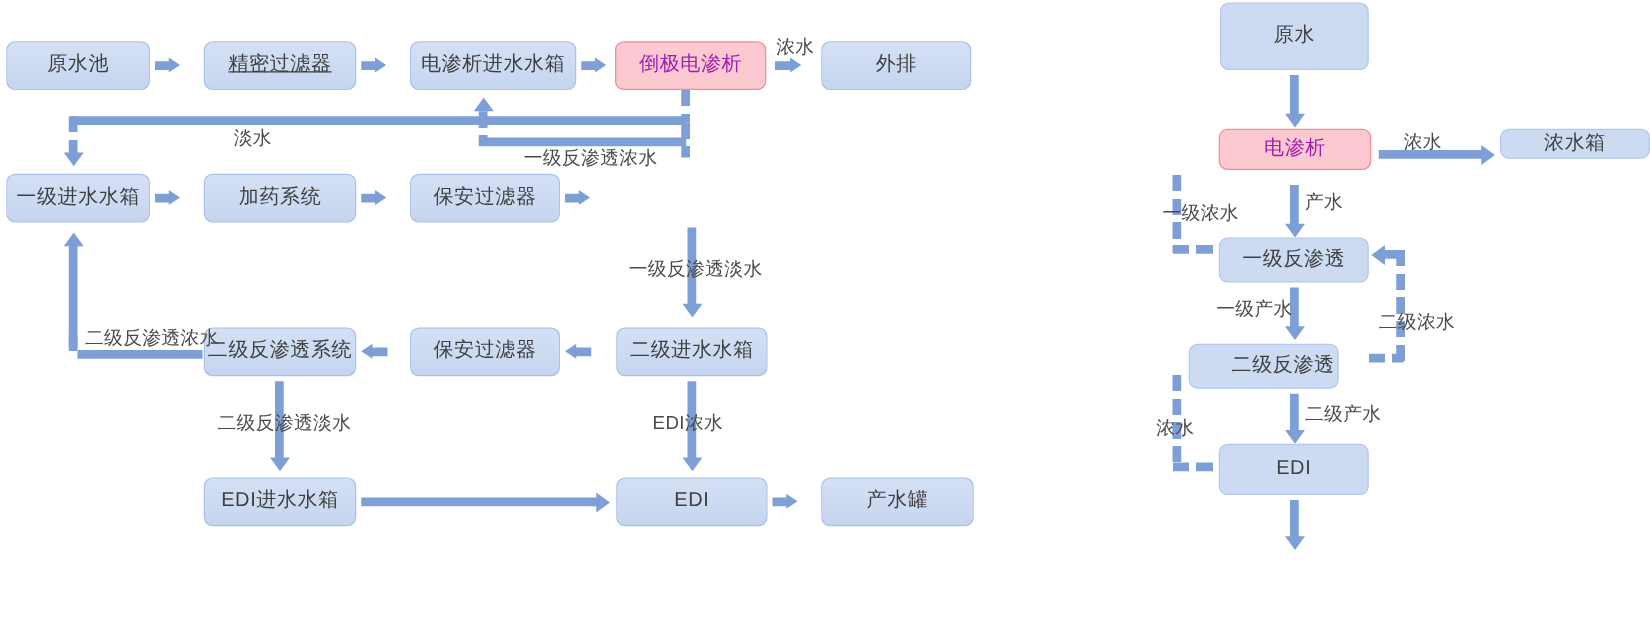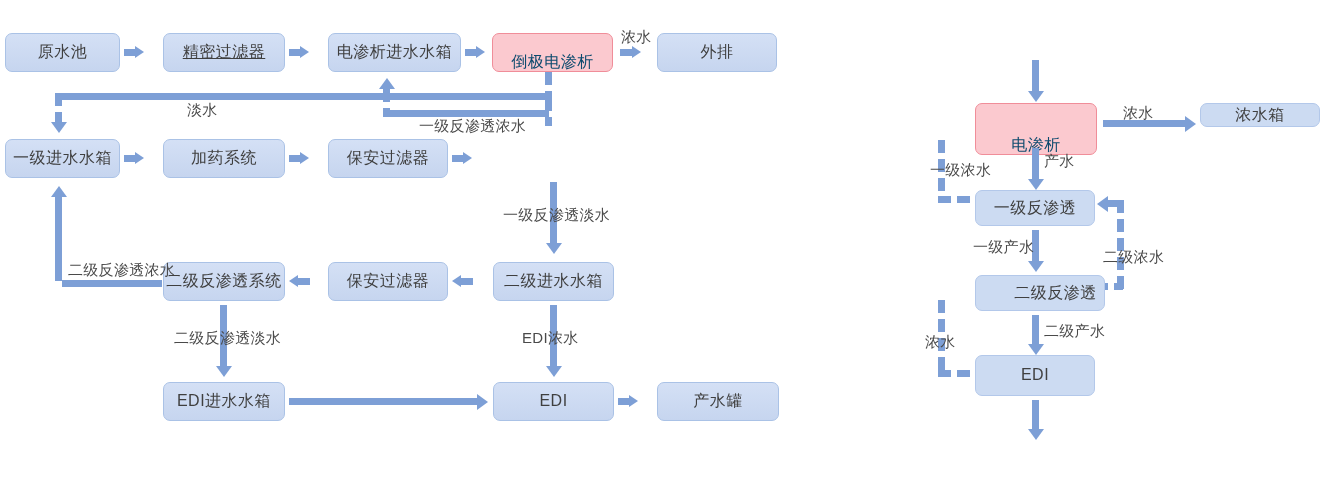--- a/index.html
+++ b/index.html
@@ -25,22 +25,21 @@
     white-space:nowrap;
   }
   .node.blue{
     background:linear-gradient(180deg,#d4e0f5 0%,#c6d5ef 100%);
     border:1px solid #aac2e6;
     color:#3f3f3f;
   }
   .node.red{
     background:#fbc9cf;
     border:1px solid #f08d99;
-    color:#0c4a6e;
-    align-items:flex-end;
+    color:#a21caf;
   }
   .node.flat{
     background:#ccdbf2;
     border:1px solid #b3c8ea;
   }
 
   
   .hline{position:absolute;height:7px;background:#7d9fd6;}
   .vline{position:absolute;width:7px;background:#7d9fd6;}
 
@@ -197,24 +196,27 @@
   <div class="node blue" style="left:493px;top:382px;width:121px;height:39px;">
     <span>EDI</span>
   </div>
   <div class="hline" style="left:618px;top:398px;width:13px;"></div>
   <div class="arrow-r sm" style="left:629px;top:395px;"></div>
 
   <div class="node blue" style="left:657px;top:382px;width:122px;height:39px;">
     <span>产水罐</span>
   </div>
 
+  <div class="node flat" style="left:976px;top:2px;width:119px;height:54px;">
+    <span>原水</span>
+  </div>
   <div class="vline" style="left:1032px;top:60px;height:32px;"></div>
   <div class="arrow-d" style="left:1028px;top:91px;"></div>
 
-  <div class="node red" style="left:975px;top:103px;width:122px;height:52px;">
+  <div class="node red" style="left:975px;top:103px;width:122px;height:33px;">
     <span>电渗析</span>
   </div>
 
   <div class="elabel" style="left:1123px;top:104px;">浓水</div>
   <div class="hline" style="left:1103px;top:120px;width:84px;"></div>
   <div class="arrow-r" style="left:1185px;top:116px;"></div>
 
   <div class="node flat" style="left:1200px;top:103px;width:120px;height:24px;">
     <span>浓水箱</span>
   </div>
@@ -234,21 +236,21 @@
   <div class="vline" style="left:1032px;top:230px;height:32px;"></div>
   <div class="arrow-d" style="left:1028px;top:261px;"></div>
   <div class="elabel" style="left:973px;top:238px;">一级产水</div>
 
   <div class="dash-v" style="left:1117px;top:200px;height:90px;"></div>
   <div class="dash-h" style="left:1095px;top:283px;width:28px;"></div>
   <div class="dash-h" style="left:1105px;top:200px;width:18px;"></div>
   <div class="arrow-l" style="left:1097px;top:196px;"></div>
   <div class="elabel" style="left:1103px;top:248px;">二级浓水</div>
 
-  <div class="node flat" style="left:975px;top:275px;width:130px;height:36px;padding-left:31px;">
+  <div class="node flat" style="left:951px;top:275px;width:120px;height:36px;padding-left:31px;">
     <span>二级反渗透</span>
   </div>
 
   <div class="vline" style="left:1032px;top:315px;height:30px;"></div>
   <div class="arrow-d" style="left:1028px;top:344px;"></div>
   <div class="elabel" style="left:1044px;top:322px;">二级产水</div>
 
   <div class="dash-v" style="left:938px;top:300px;height:76px;"></div>
   <div class="dash-h" style="left:938px;top:370px;width:40px;"></div>
   <div class="elabel" style="left:925px;top:333px;">浓水</div>

